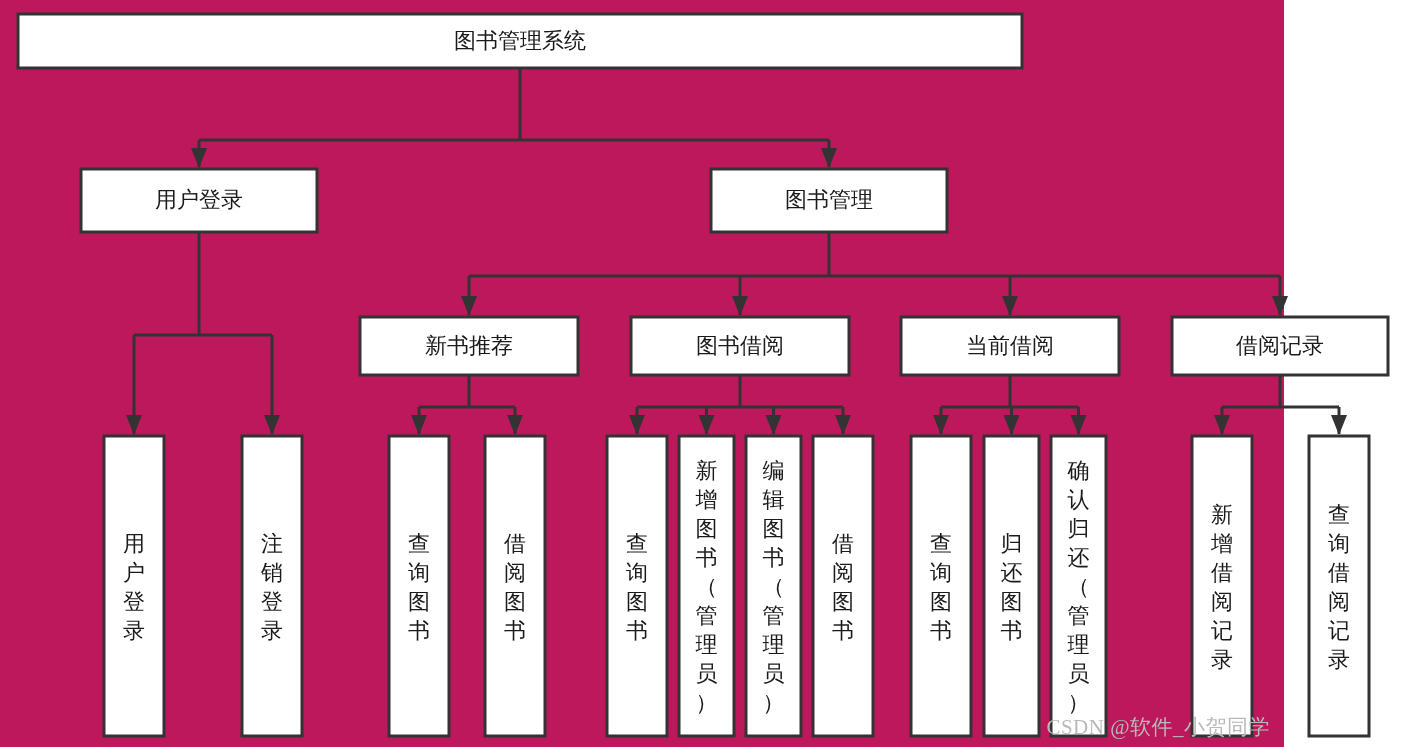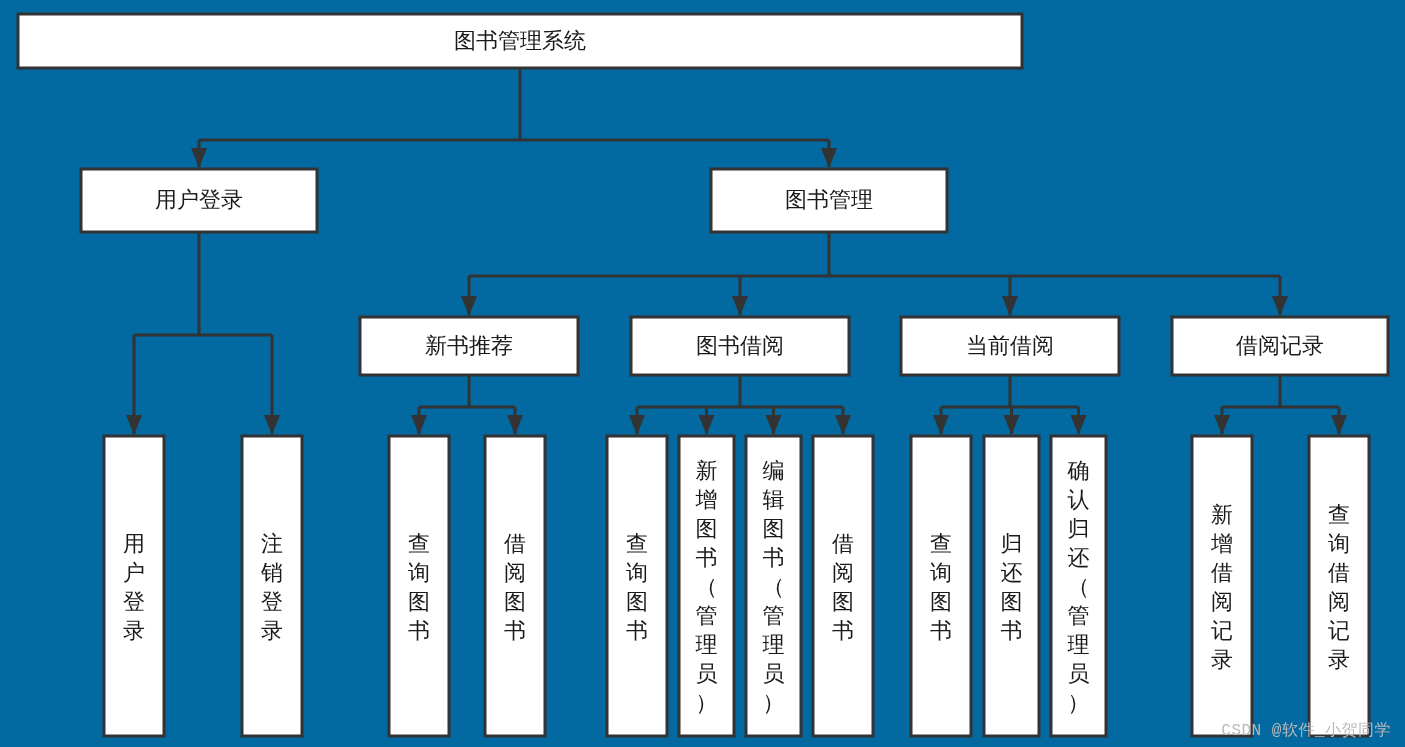--- a/index.html
+++ b/index.html
@@ -9,23 +9,23 @@
     background: #ffffff;
   }
   body {
     width: 1405px;
     height: 747px;
     font-family: "Liberation Sans", "DejaVu Sans", sans-serif;
     overflow: hidden;
   }
   #diagram-root {
     position: relative;
-    width: 1405px;
+    width: 1284px;
     height: 747px;
-    background: #0369a1;
+    background: #be185d;
   }
   svg#chart-svg {
     position: absolute;
     left: 0;
     top: 0;
     width: 1405px;
     height: 747px;
     display: block;
   }
   .node-rect {
@@ -53,22 +53,22 @@
   .node-label-vertical {
     fill: #1a1a1a;
     font-family: "Liberation Sans", "DejaVu Sans", sans-serif;
     font-size: 22px;
     text-anchor: middle;
   }
   .watermark {
     position: absolute;
     right: 14px;
     bottom: 6px;
-    font-family: Liberation Mono, monospace;
-    font-size: 16px;
+    font-family: Liberation Serif, serif;
+    font-size: 21px;
     color: #b9b9b9;
     letter-spacing: 0.5px;
     white-space: nowrap;
     user-select: none;
   }
 </style>
 </head>
 <body>
 
 <div id="diagram-root">

